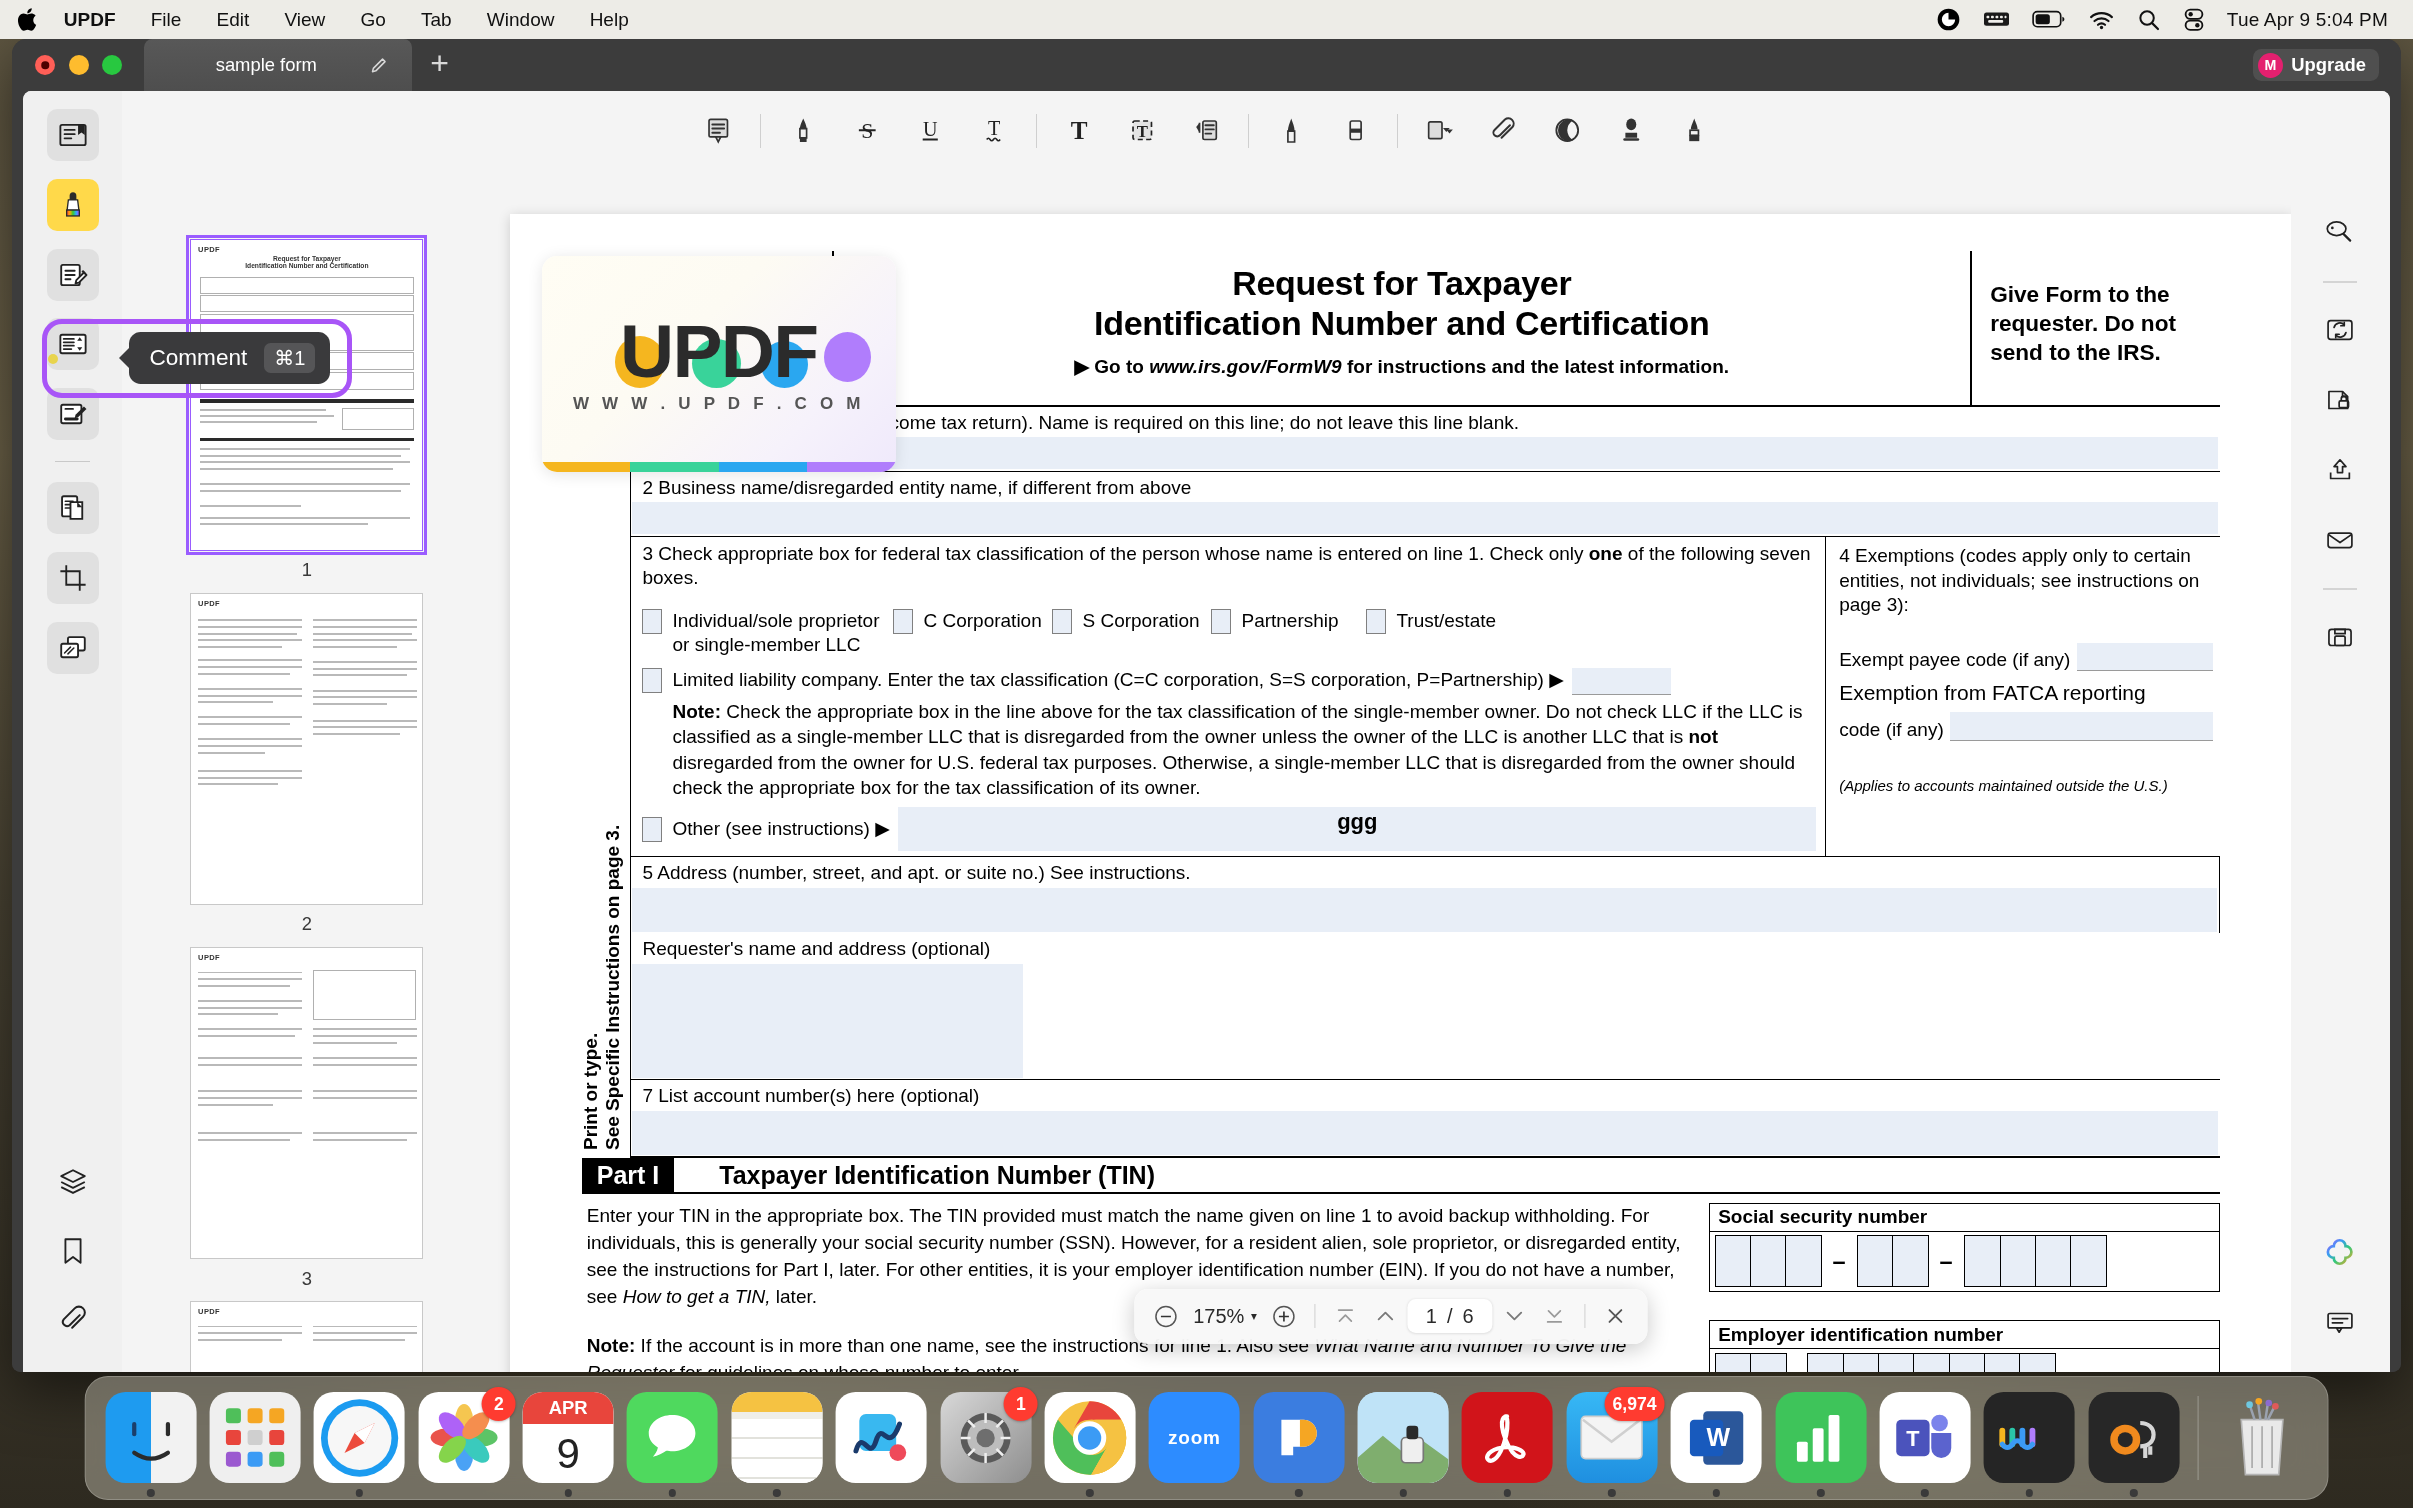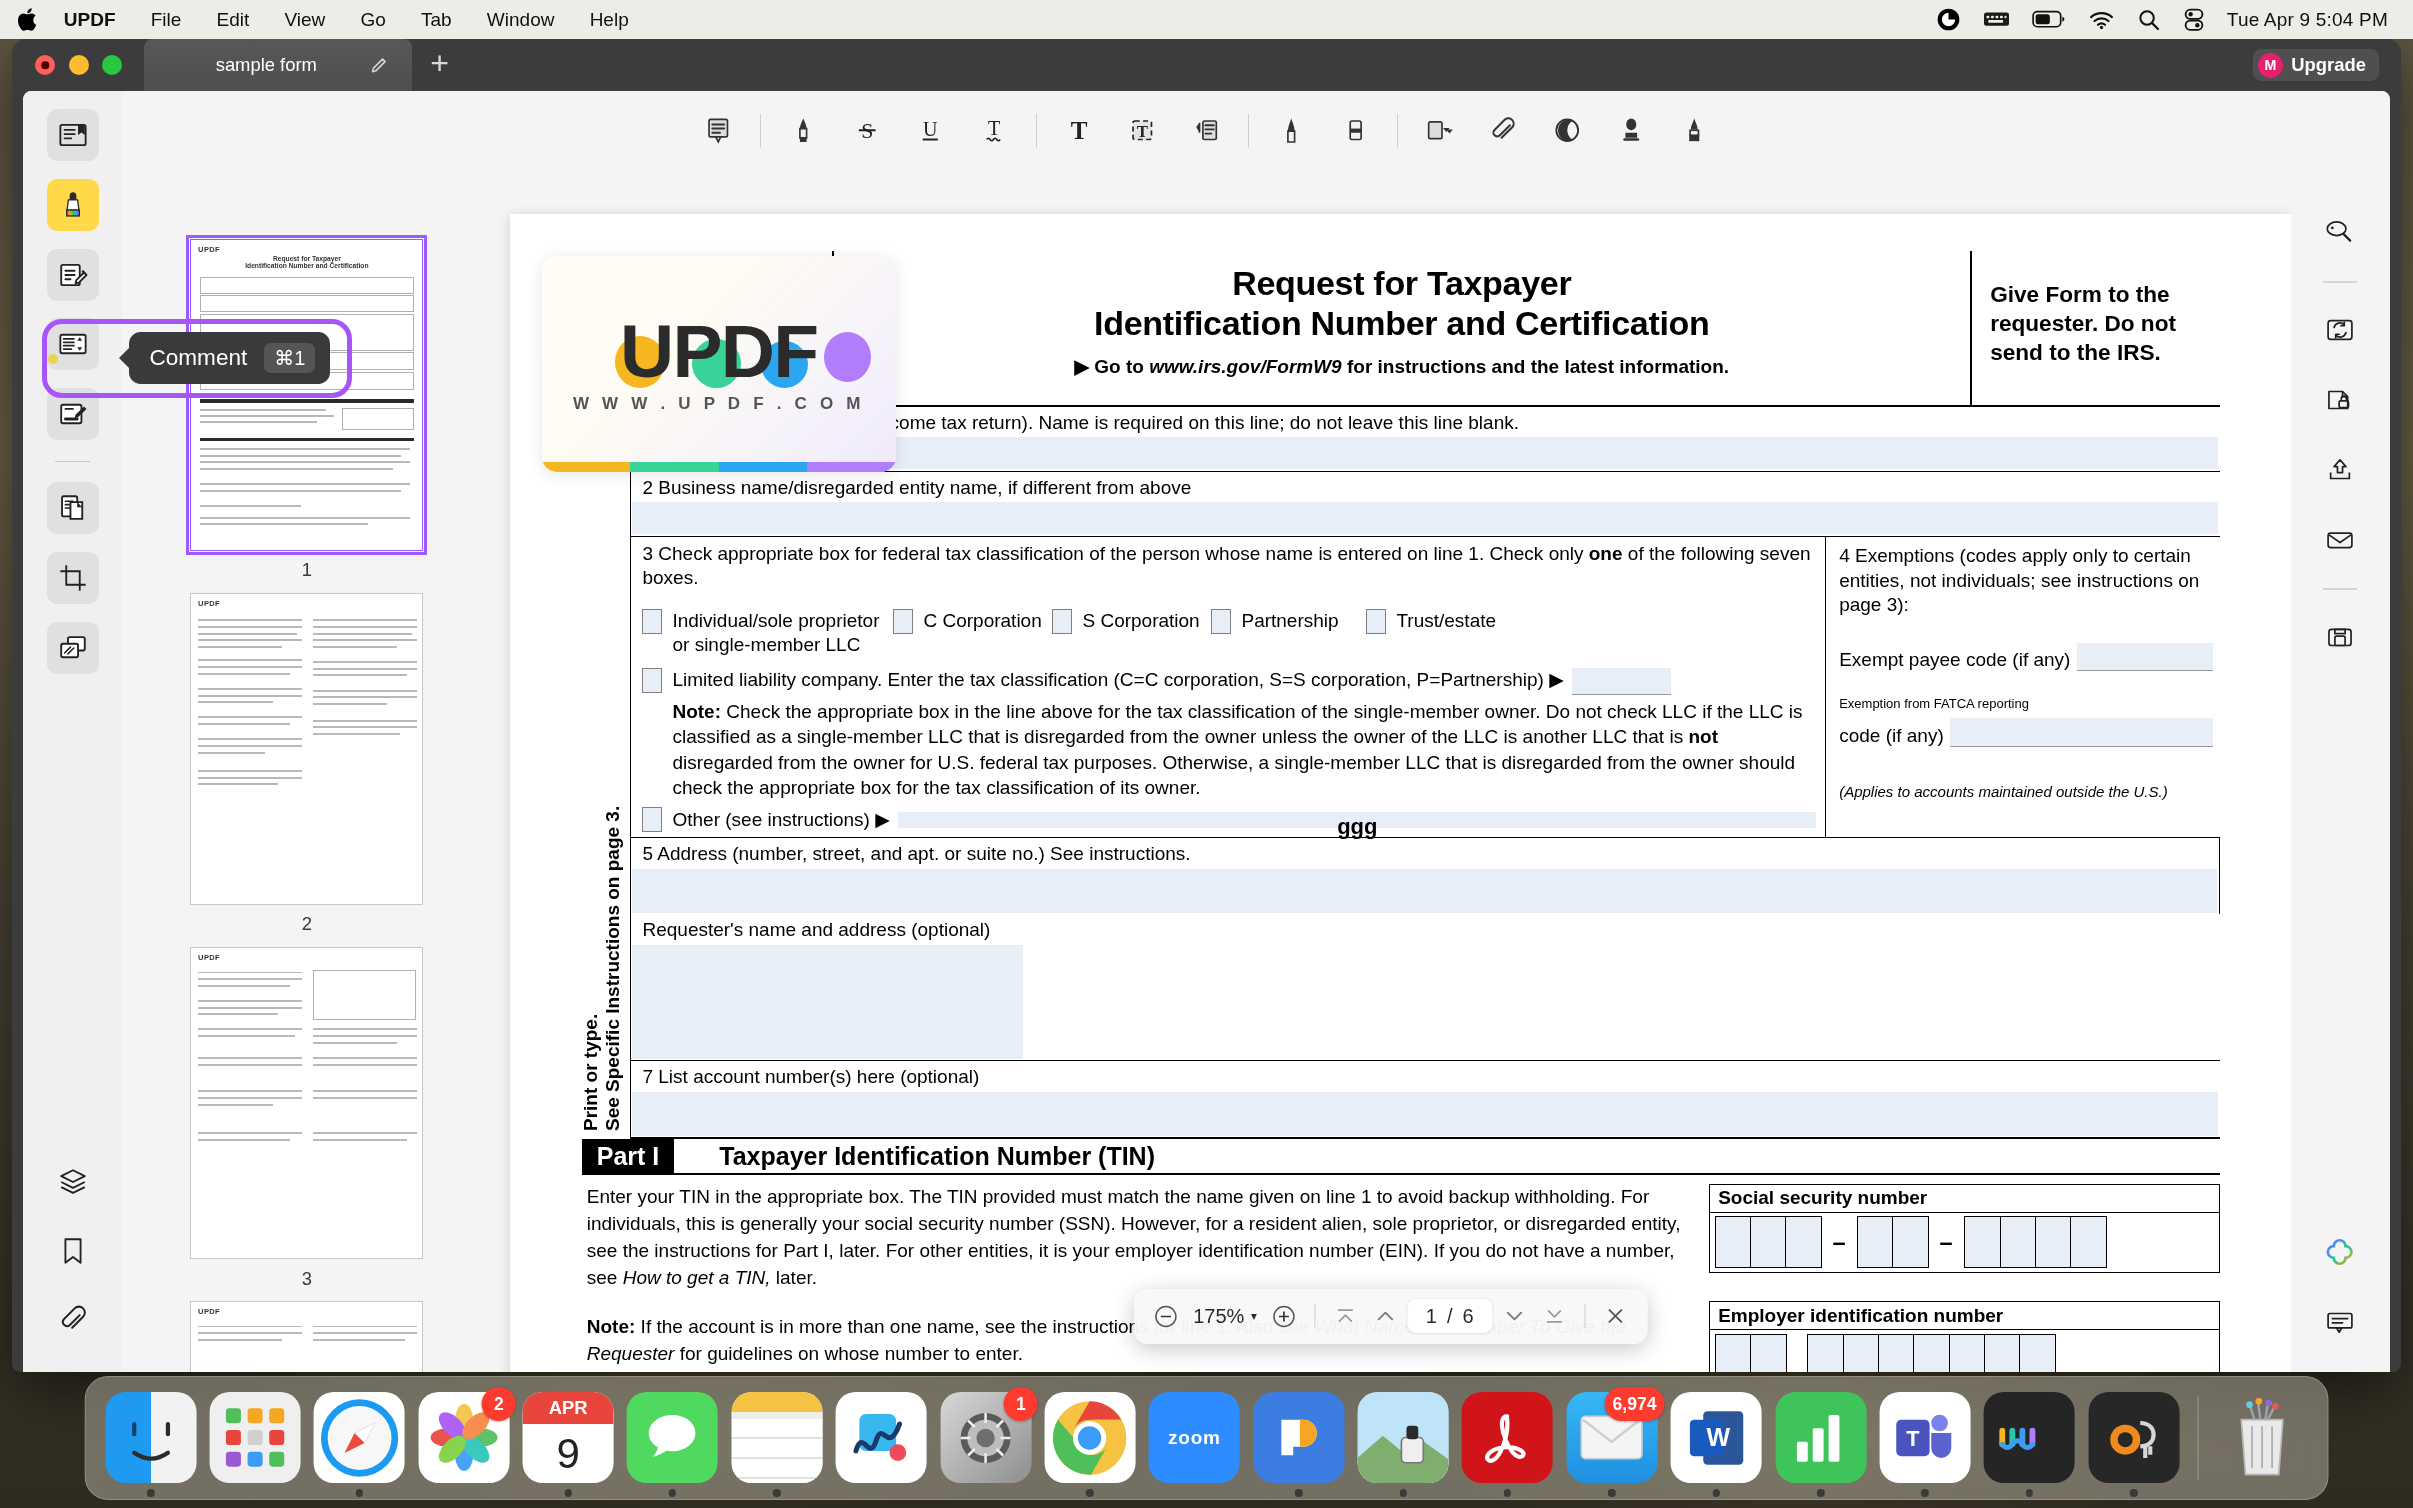--- a/index.html
+++ b/index.html
@@ -250,21 +250,21 @@
   .cbcell { display: flex; align-items: flex-start; }
   .q4 { font-size: 19px; line-height: 1.3; font-family:"Liberation Sans",sans-serif; }
   .exline { font-size: 19px; margin-top: 25px; display:flex; align-items:flex-end; gap:6.7px;}
   .exblank { flex:1; background:#e8eef7; height: 28.5px; border-bottom: 1.7px solid #9a9a9a; }
   .applies { font-size: 15px; font-style: italic; margin-top: 36px; }
 
   .llcrow { display:flex; align-items:flex-start; margin-top: 11.7px; }
   .llcblank { width: 99px; height: 27px; background:#e8eef7; border-bottom:1.7px solid #9a9a9a; margin-left: 8.4px;}
   .notep { font-size: 19px; line-height: 1.34; margin-top: 3.4px; padding-left: 30px; }
   .otherrow { display:flex; align-items:center; margin-top: 6.7px; }
-  .otherfill { flex:1; background:#e8eef7; height:16px; margin-left: 8.4px; text-align:center;
+  .otherfill { flex:1; background:#e8eef7; height:44px; margin-left: 8.4px; text-align:center;
                font-size: 22px; font-weight:bold; line-height:30px; }
 
   .addr { display: flex; border-bottom: 1.7px solid #000; flex-direction: column; }
   .addr .l { flex: 1; border-right: 1.7px solid #000; }
   .addr .r { width: 394px; }
   .sub { border-bottom: 1.7px solid #000; }
   .sub:last-child { border-bottom: none; }
 
   
   .partbar { display: flex; align-items: center; border-bottom: 2.5px solid #000; margin-top: 0; }
@@ -900,21 +900,21 @@
                       <span class="cblabel" style="white-space:nowrap">Other (see instructions) ▶</span>
                       <span class="otherfill">ggg</span>
                     </div>
                   </div>
                   <div class="right">
                     <div class="q4">4  Exemptions (codes apply only to certain entities, not individuals; see instructions on page 3):</div>
                     <div class="exline">
                       <span>Exempt payee code (if any)</span>
                       <span class="exblank"></span>
                     </div>
-                    <div style="font-size:13px;margin-top:25px">Exemption from FATCA reporting</div>
+                    <div style="font-size:21px;margin-top:10px">Exemption from FATCA reporting</div>
                     <div class="exline" style="margin-top:6.7px">
                       <span>code (if any)</span>
                       <span class="exblank"></span>
                     </div>
                     <div class="applies">(Applies to accounts maintained outside the U.S.)</div>
                   </div>
                 </div>
 
                 <div class="addr">
                   <div class="l">

